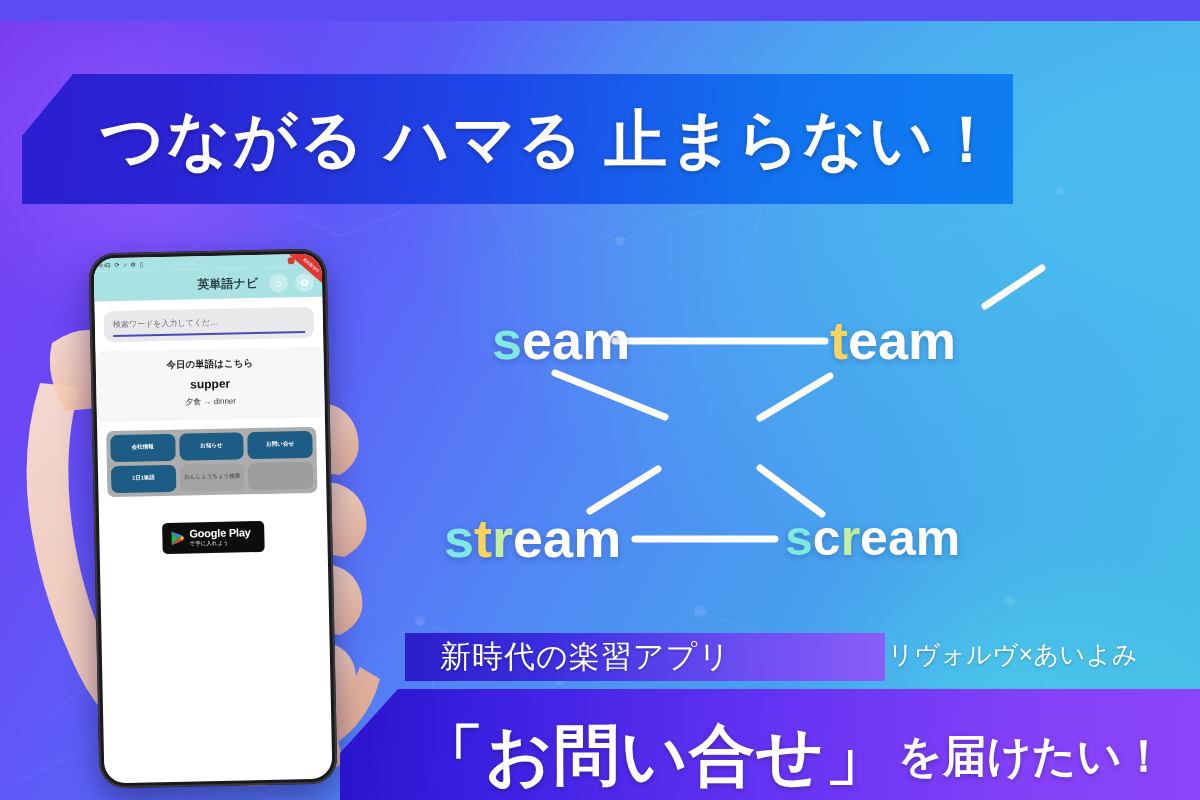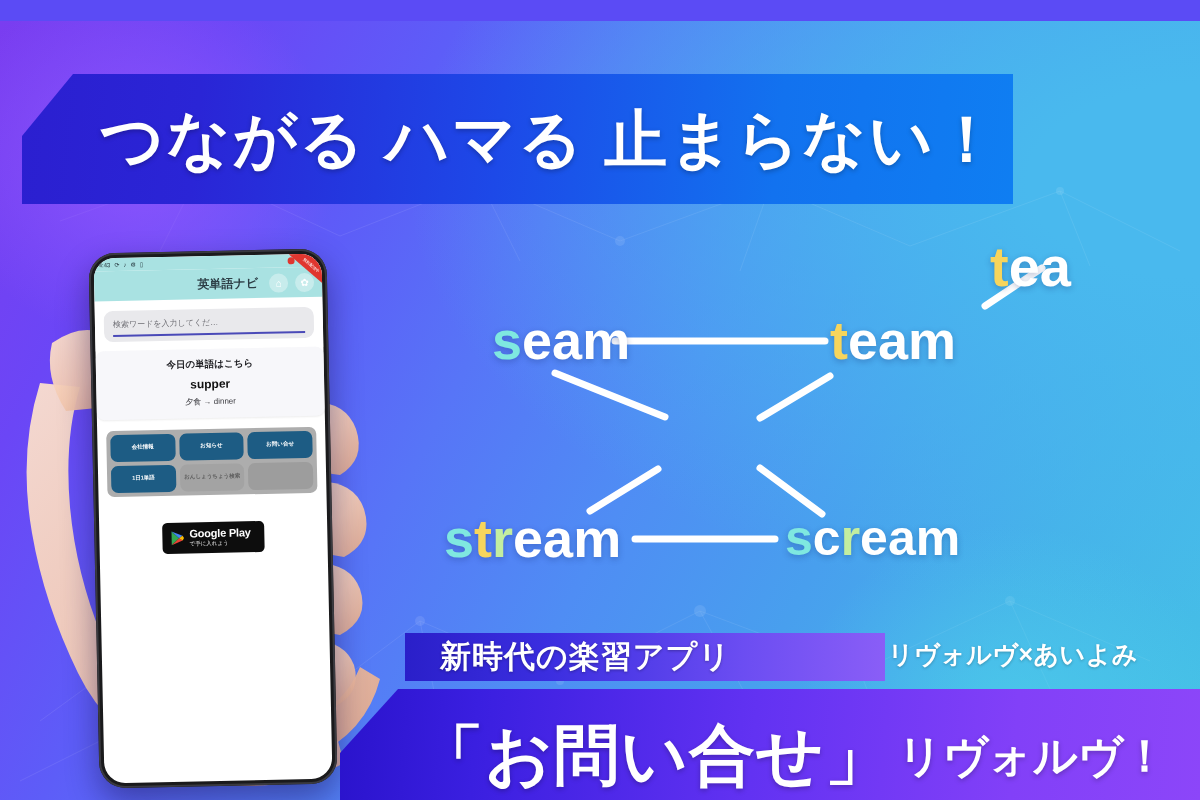--- a/index.html
+++ b/index.html
@@ -175,27 +175,27 @@
   .play-sub{ color:#e4e4e4; font-size:5.5px; margin-top:2px; }
 
   
   .badge-band{
     position:absolute; left:405px; top:612px; width:480px; height:48px;
     background:linear-gradient(92deg,#2a1fc9 0%,#3b2ee0 30%,#6b4df2 70%,#8a5ef7 100%);
   }
   .badge-text{
     position:absolute; left:440px; top:615px; width:430px; height:42px;
     display:flex; align-items:center;
-    color:#fff; font-size:31px; font-weight:bold;
+    color:#fff; font-size:31px; font-weight:normal;
     letter-spacing:1px; white-space:nowrap;
     text-shadow:0 1px 3px rgba(0,0,0,.3);
   }
   .partner{
     position:absolute; left:888px; top:617px;
-    color:#ffffff; font-size:25px; font-weight:bold;
+    color:#ffffff; font-size:25px; font-weight:normal;
     letter-spacing:.5px; white-space:nowrap;
     text-shadow:0 1px 3px rgba(0,0,0,.25);
   }
   .footer-band{
     position:absolute; left:340px; top:668px; width:860px; height:132px;
     background:linear-gradient(95deg,#2a13cc 0%,#3a1fe0 16%,#6232f2 48%,#8240f8 78%,#8c46f9 100%);
     clip-path:polygon(58px 0, 100% 0, 100% 100%, 0 100%, 0 64px);
   }
   .footer-text{
     position:absolute; left:418px; top:676px; width:760px; height:118px;
@@ -249,21 +249,20 @@
       <g stroke="#ffffff" stroke-width="7" stroke-linecap="round">
         <line x1="185" y1="120" x2="395" y2="120"></line>
         <line x1="555" y1="85" x2="612" y2="47"></line>
         <line x1="125" y1="152" x2="235" y2="196"></line>
         <line x1="400" y1="155" x2="330" y2="197"></line>
         <line x1="228" y1="248" x2="160" y2="290"></line>
         <line x1="330" y1="247" x2="392" y2="293"></line>
         <line x1="205" y1="318" x2="345" y2="318"></line>
       </g>
     </svg>
-    <div class="word w-tea"><span class="hl-yellow" style="color: rgb(247, 213, 92);">t</span><span class="hl-white" style="color: rgb(255, 255, 255);">e</span><span class="hl-white" style="color: rgb(255, 255, 255);">a</span></div>
     <div class="word w-team"><span class="hl-yellow" style="color: rgb(247, 213, 92);">t</span><span class="hl-white" style="color: rgb(255, 255, 255);">e</span><span class="hl-white" style="color: rgb(255, 255, 255);">a</span><span class="hl-white" style="color: rgb(255, 255, 255);">m</span></div>
     <div class="word w-seam"><span class="hl-cyan" style="color: rgb(127, 232, 224);">s</span><span class="hl-white" style="color: rgb(255, 255, 255);">e</span><span class="hl-white" style="color: rgb(255, 255, 255);">a</span><span class="hl-white" style="color: rgb(255, 255, 255);">m</span></div>
     <div class="word w-stream"><span class="hl-cyan" style="color: rgb(127, 232, 224);">s</span><span class="hl-yellow" style="color: rgb(247, 213, 92);">t</span><span class="hl-green" style="color: rgb(195, 238, 160);">r</span><span class="hl-white" style="color: rgb(255, 255, 255);">e</span><span class="hl-white" style="color: rgb(255, 255, 255);">a</span><span class="hl-white" style="color: rgb(255, 255, 255);">m</span></div>
     <div class="word w-scream"><span class="hl-cyan" style="color: rgb(127, 232, 224);">s</span><span class="hl-white" style="color: rgb(255, 255, 255);">c</span><span class="hl-green" style="color: rgb(195, 238, 160);">r</span><span class="hl-white" style="color: rgb(255, 255, 255);">e</span><span class="hl-white" style="color: rgb(255, 255, 255);">a</span><span class="hl-white" style="color: rgb(255, 255, 255);">m</span></div>
   </div>
 
   <div class="phone-wrap">
     <svg class="hand" width="380" height="580" viewBox="0 0 380 580">
       <defs>
         <linearGradient id="skin" x1="0" y1="0" x2="1" y2="1">
@@ -348,16 +347,16 @@
     </div>
   </div>
 
   <div class="badge-band"></div>
   <div class="badge-text">新時代の楽習アプリ</div>
   <div class="partner">リヴォルヴ×あいよみ</div>
 
   <div class="footer-band"></div>
   <div class="footer-text">
     <span class="ft-big">「お問い合せ」</span>
-    <span class="ft-small">リヴォルヴ！</span>
+    <span class="ft-small">を届けたい！</span>
   </div>
 
 </div>
 
 </body></html>

